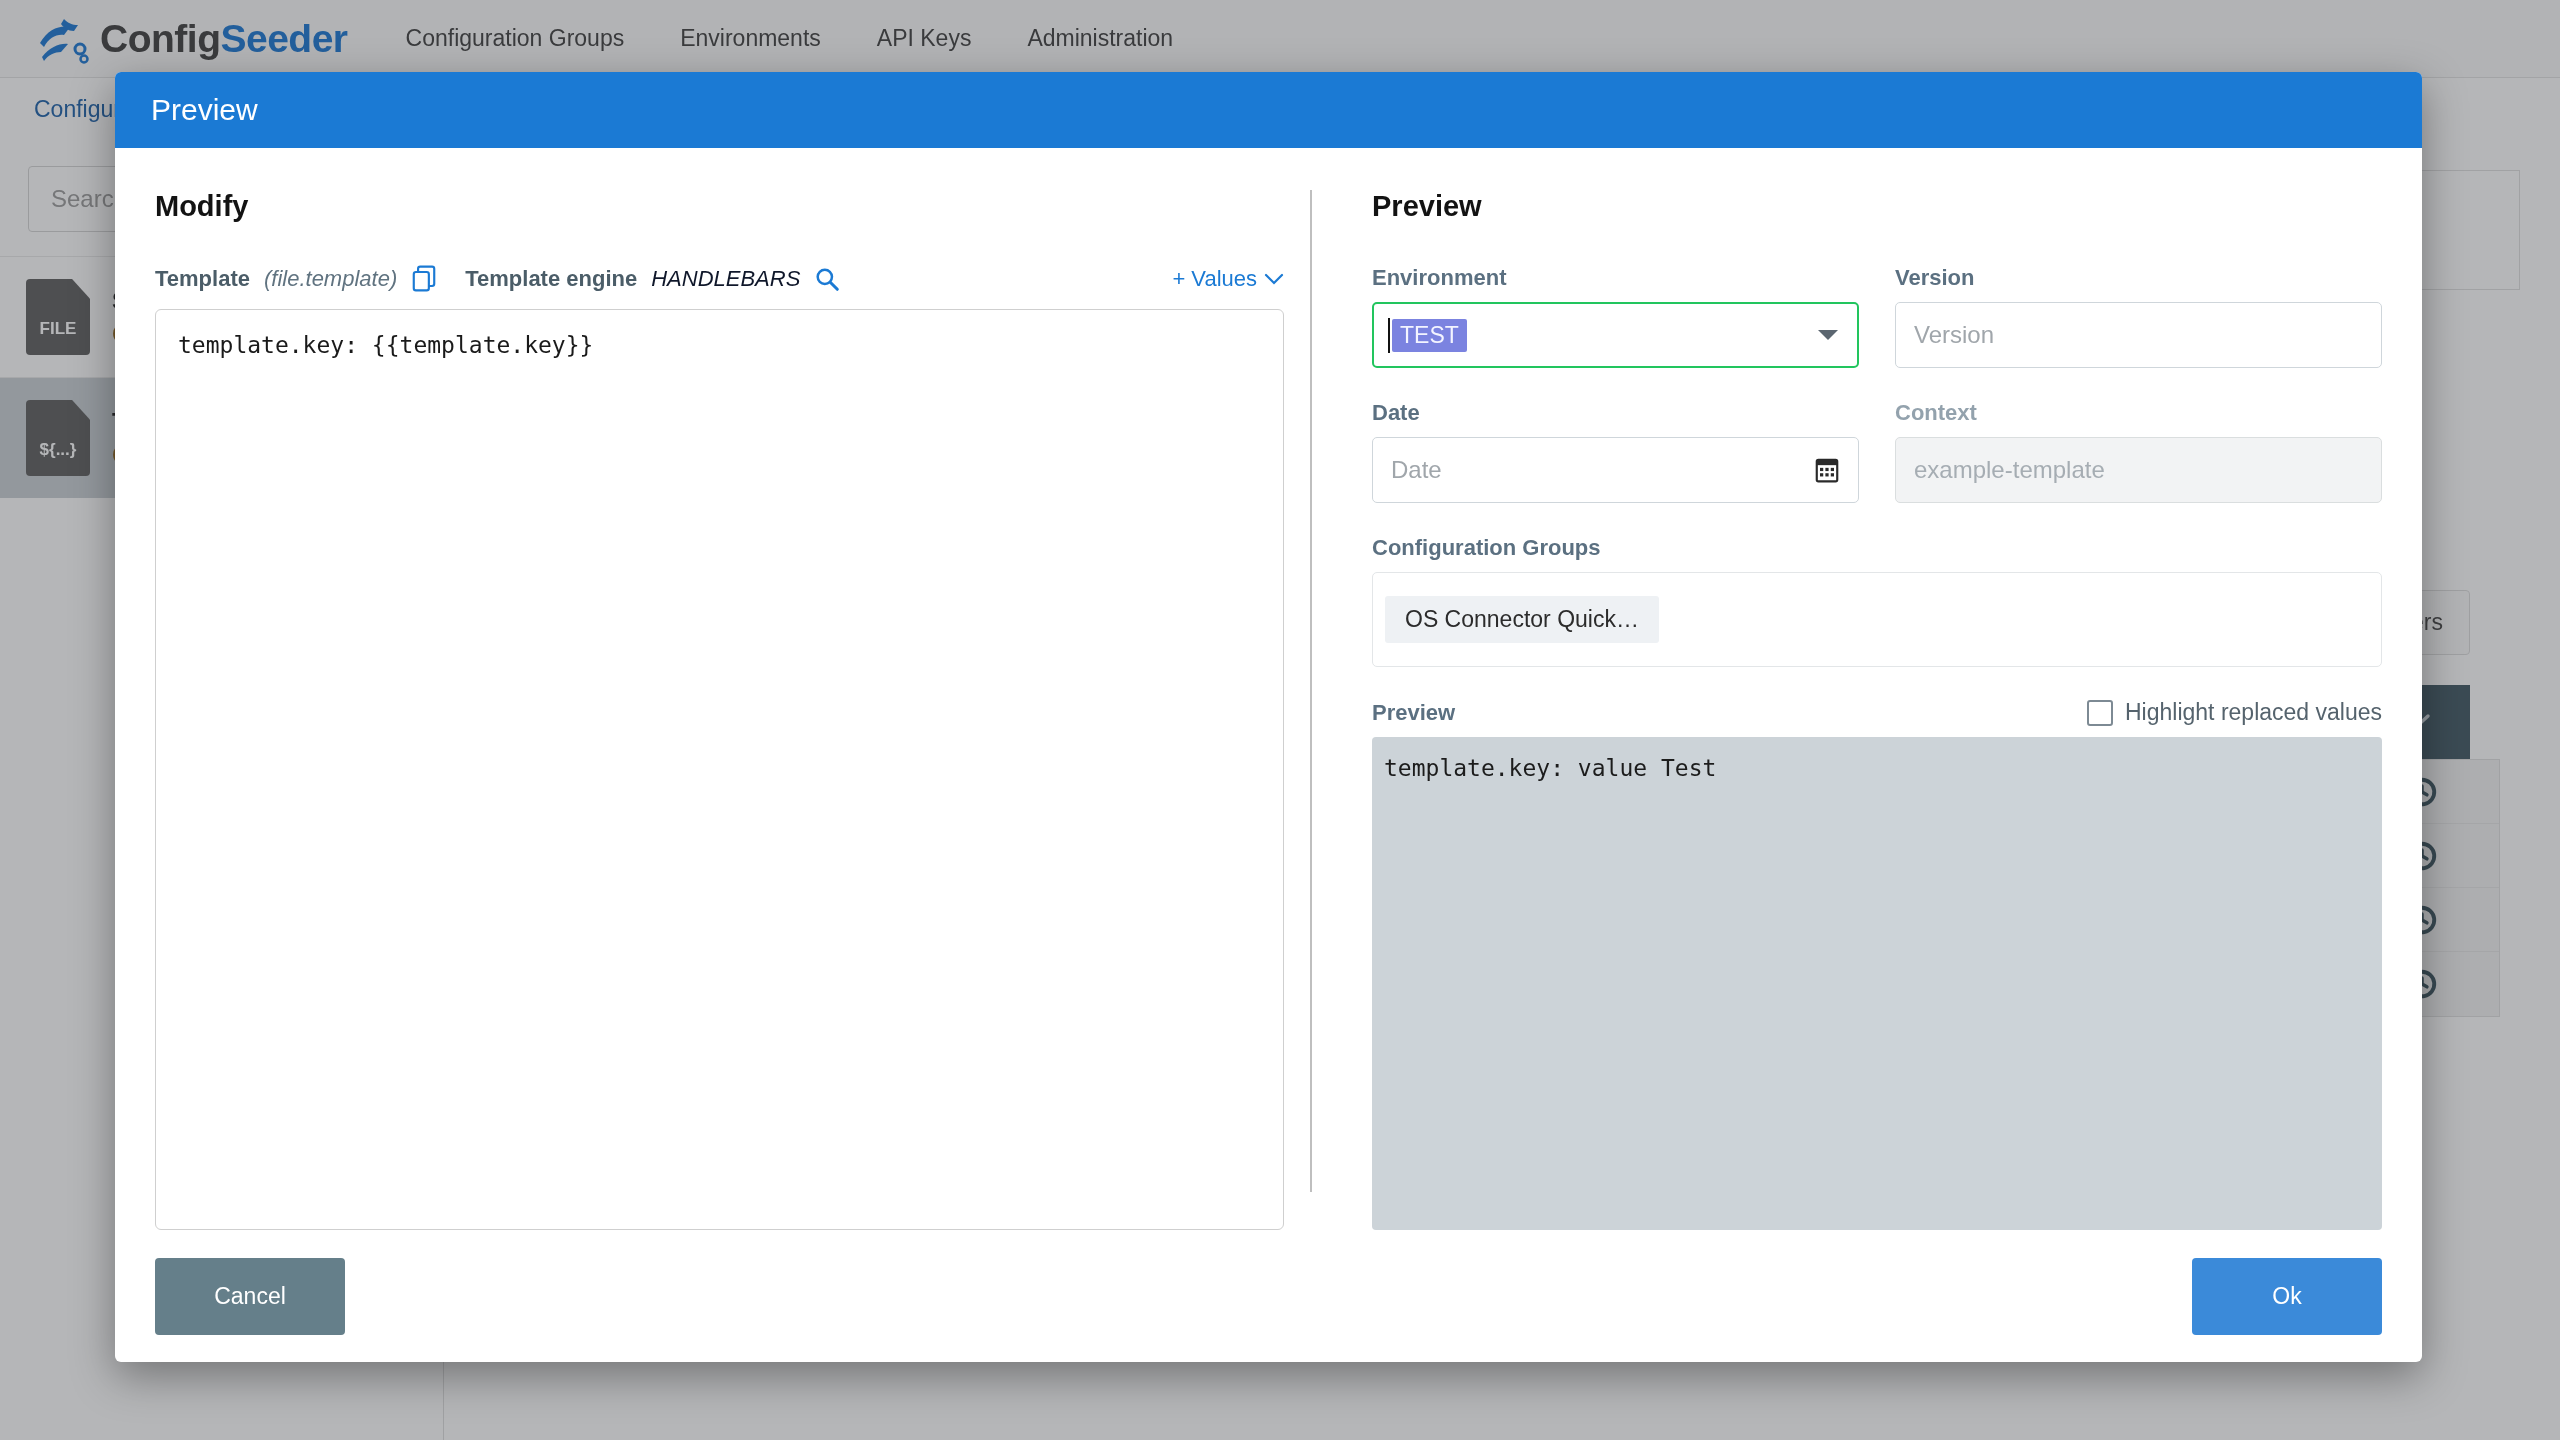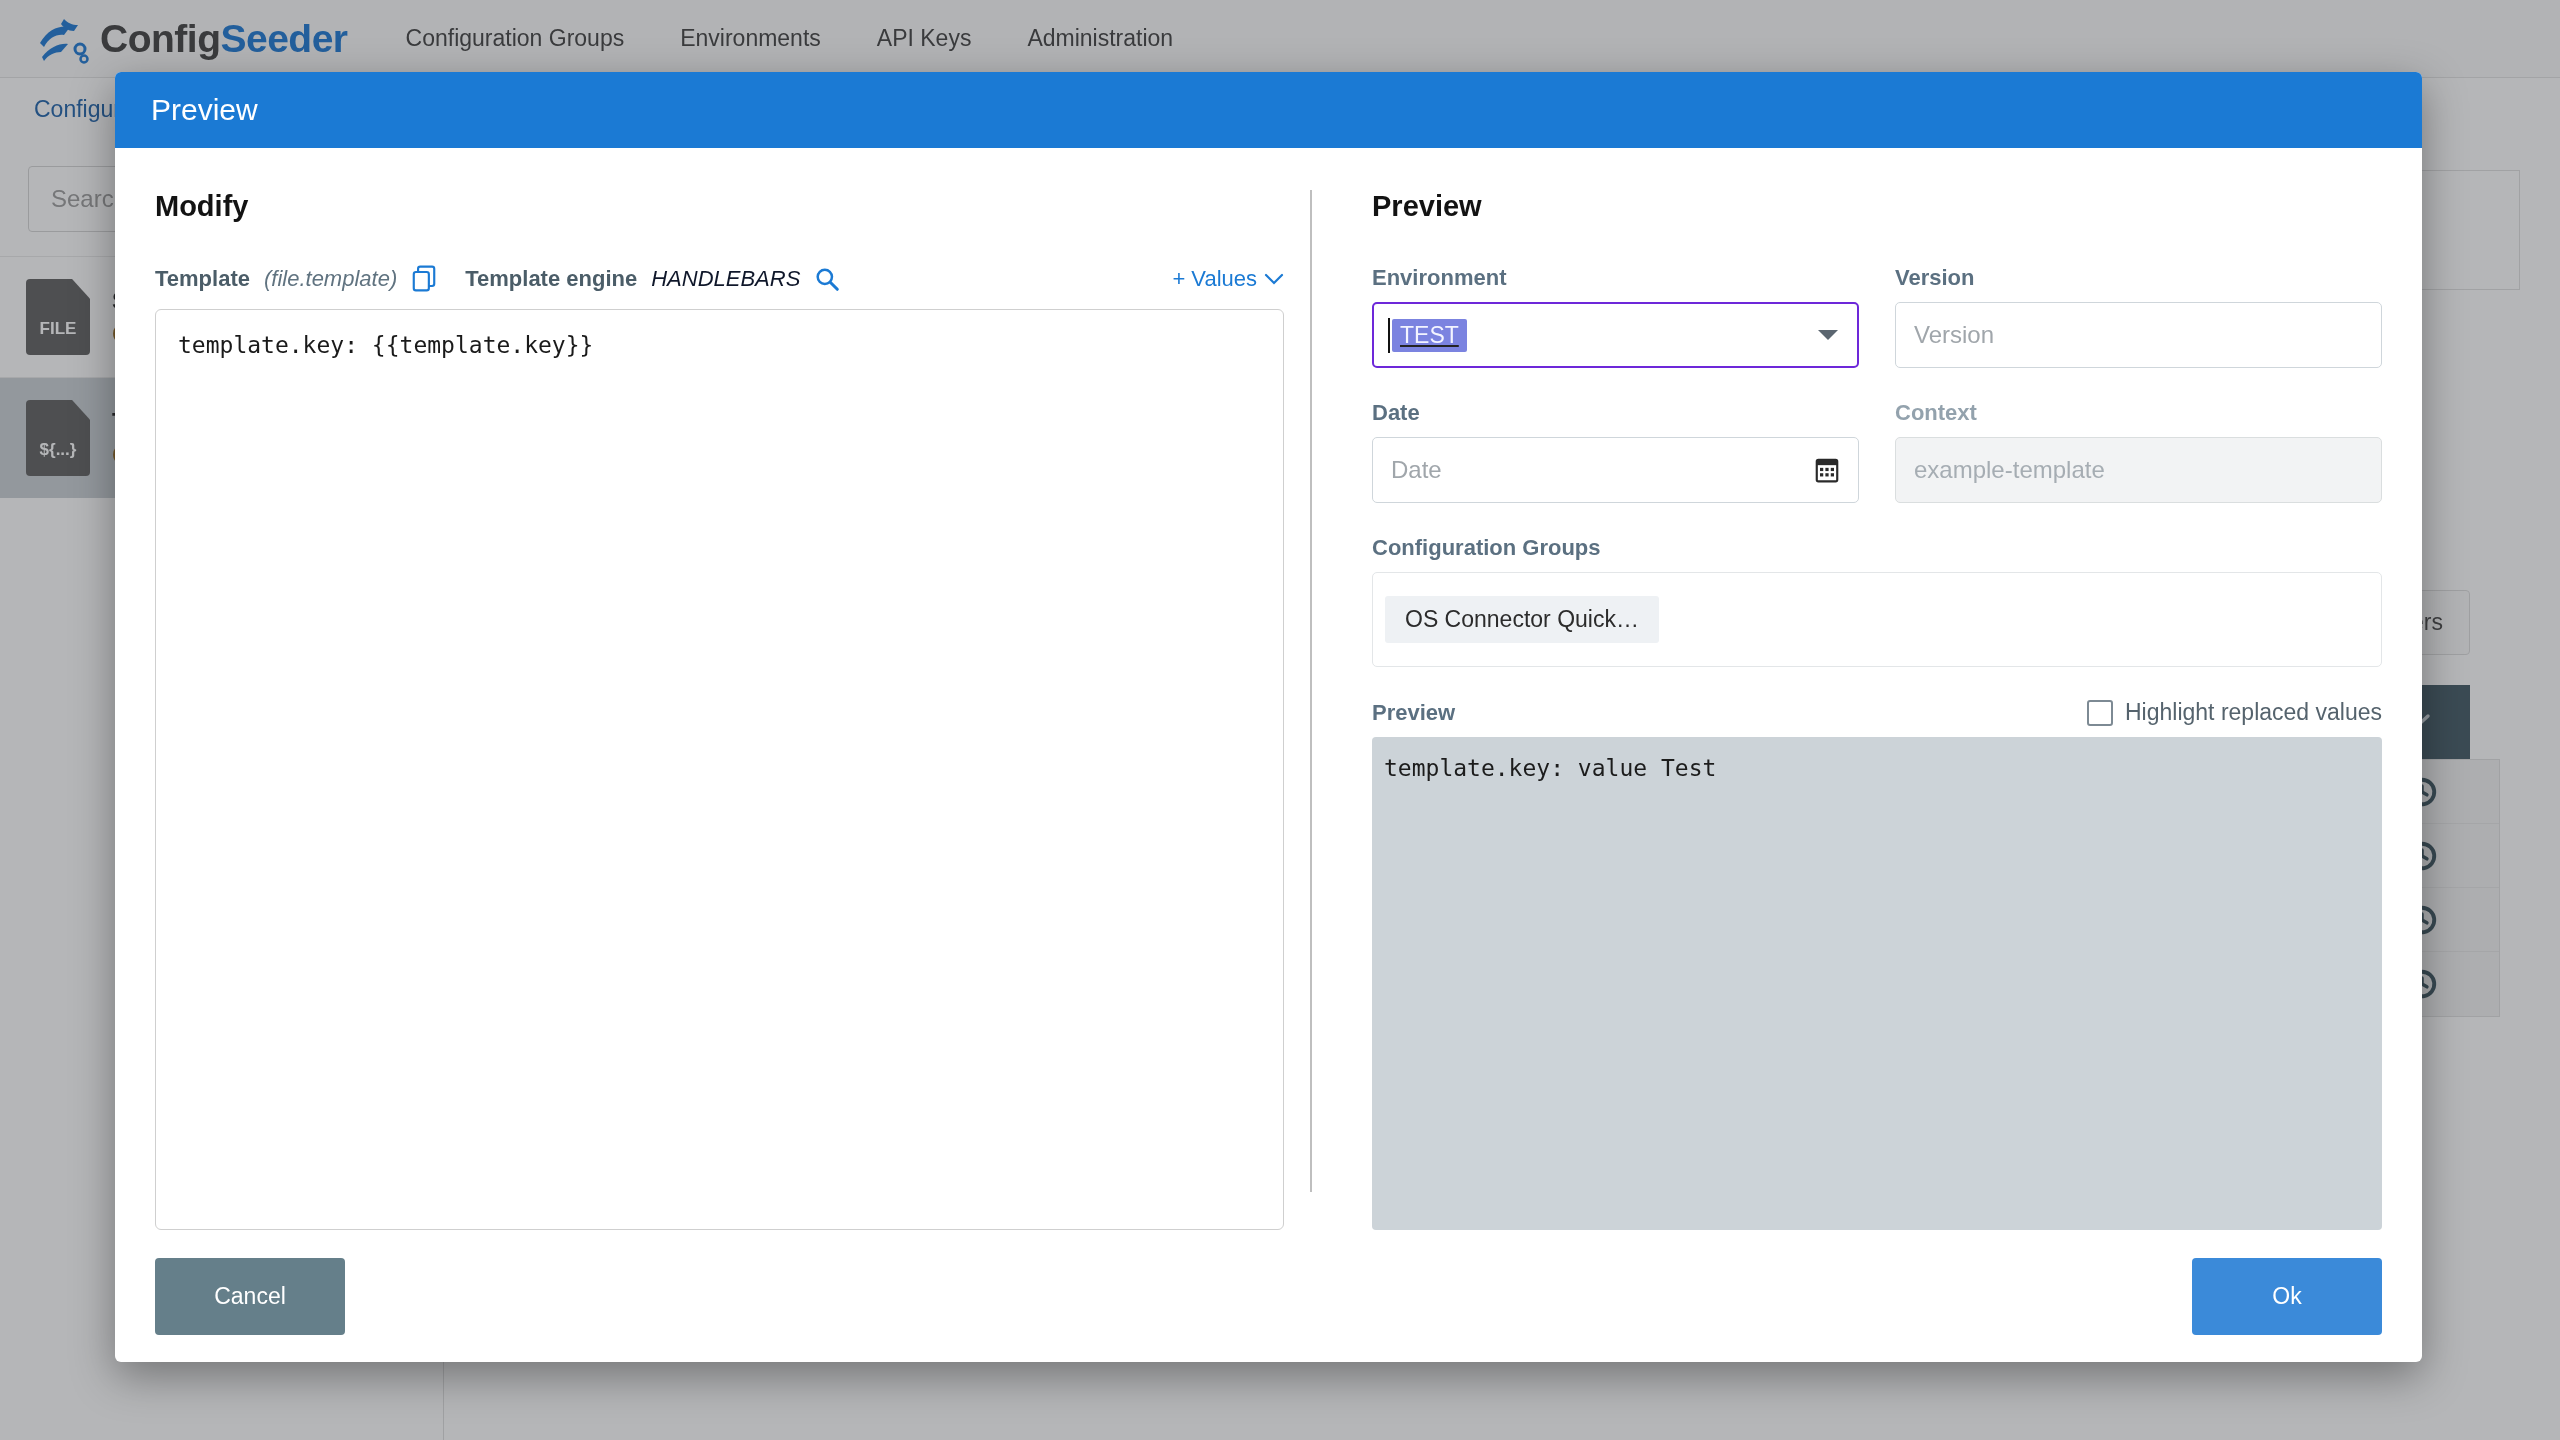--- a/index.html
+++ b/index.html
@@ -192,21 +192,21 @@
     font-size: 22px; font-weight: 700; color: #5b7081; margin-bottom: 11px;
     display: block;
   }
   .field-label.muted { color: #93a2ad; }
   .input {
     width: 100%; height: 66px; border: 1px solid #cfd6db; border-radius: 5px;
     background: #fff; padding: 0 18px; display: flex; align-items: center;
     font-size: 24px; color: #232323;
   }
   .input.placeholder { color: #a0a6ab; }
-  .input.focused { border: 2px solid #6d28d9; text-decoration: underline; }
+  .input.focused { border: 2px solid #22c55e; }
   .input.disabled { background: #f2f3f4; border-color: #dadedf; color: #a6adb3; }
   .input.with-icon { justify-content: space-between; }
   .sel-highlight {
     background: #7b83e0; color: #f3f4ff; padding: 3px 8px; font-size: 23px;
     border-radius: 2px; position: relative;
   }
   .caret {
     position: absolute; left: -4px; top: -1px; bottom: -1px; width: 2px; background: #111;
   }
 

